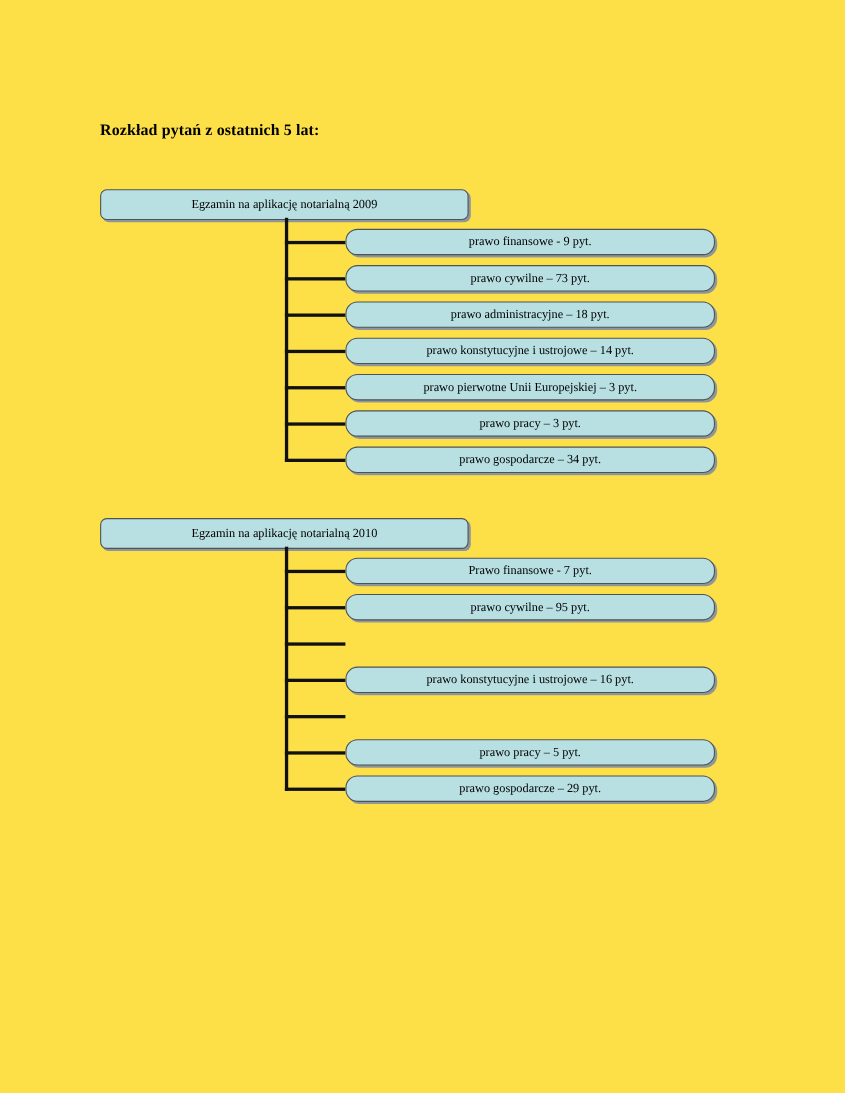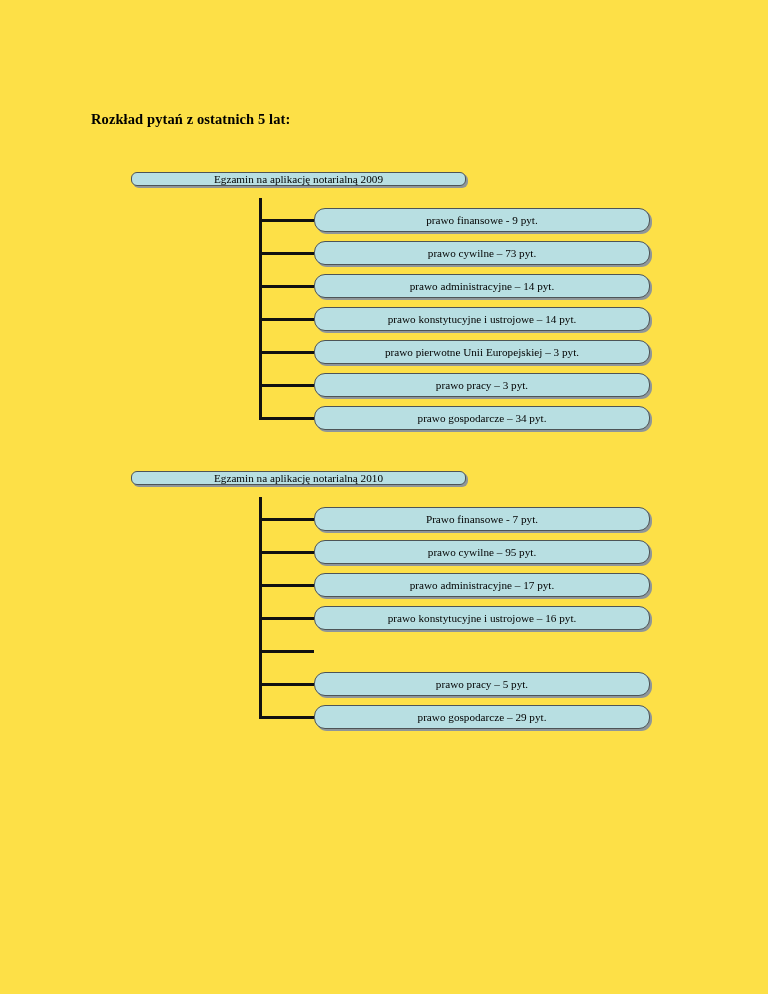--- a/index.html
+++ b/index.html
@@ -60,22 +60,21 @@
     font-size: 11.2px;
     line-height: 13px;
     color: #000000;
     white-space: nowrap;
   }
 
   .node-root {
     left: 91px;
     top: 0px;
     width: 335px;
-    height: 14px;
-    margin-left: 40px;
+    height: 28px;
   }
 
   .node-child {
     left: 314px;
     width: 336px;
     height: 24px;
     border-radius: 11px;
   }
 
   
@@ -110,21 +109,21 @@
     <div class="branch" style="top:47px;"></div>
     <div class="branch" style="top:80px;"></div>
     <div class="branch" style="top:113px;"></div>
     <div class="branch" style="top:146px;"></div>
     <div class="branch" style="top:179px;"></div>
     <div class="branch" style="top:212px;"></div>
     <div class="branch" style="top:245px;"></div>
 
     <div class="node node-child" style="top:36px;">prawo finansowe - 9 pyt.</div>
     <div class="node node-child" style="top:69px;">prawo cywilne – 73 pyt.</div>
-    <div class="node node-child" style="top:102px;">prawo administracyjne – 14 pyt.</div>
+    <div class="node node-child" style="top:102px;">prawo administracyjne – 18 pyt.</div>
     <div class="node node-child" style="top:135px;">prawo konstytucyjne i ustrojowe – 14 pyt.</div>
     <div class="node node-child" style="top:168px;">prawo pierwotne Unii Europejskiej – 3 pyt.</div>
     <div class="node node-child" style="top:201px;">prawo pracy – 3 pyt.</div>
     <div class="node node-child" style="top:234px;">prawo gospodarcze – 34 pyt.</div>
   </div>
 
   <div class="group" id="group-2010">
 
     <div class="node node-root">Egzamin na aplikację notarialną 2010</div>
 
@@ -133,19 +132,18 @@
     <div class="branch" style="top:47px;"></div>
     <div class="branch" style="top:80px;"></div>
     <div class="branch" style="top:113px;"></div>
     <div class="branch" style="top:146px;"></div>
     <div class="branch" style="top:179px;"></div>
     <div class="branch" style="top:212px;"></div>
     <div class="branch" style="top:245px;"></div>
 
     <div class="node node-child" style="top:36px;">Prawo finansowe - 7 pyt.</div>
     <div class="node node-child" style="top:69px;">prawo cywilne – 95 pyt.</div>
-    <div class="node node-child" style="top:102px;">prawo administracyjne – 17 pyt.</div>
     <div class="node node-child" style="top:135px;">prawo konstytucyjne i ustrojowe – 16 pyt.</div>
     <div class="node node-child" style="top:201px;">prawo pracy – 5 pyt.</div>
     <div class="node node-child" style="top:234px;">prawo gospodarcze – 29 pyt.</div>
   </div>
 
 </div>
 
 </body></html>

